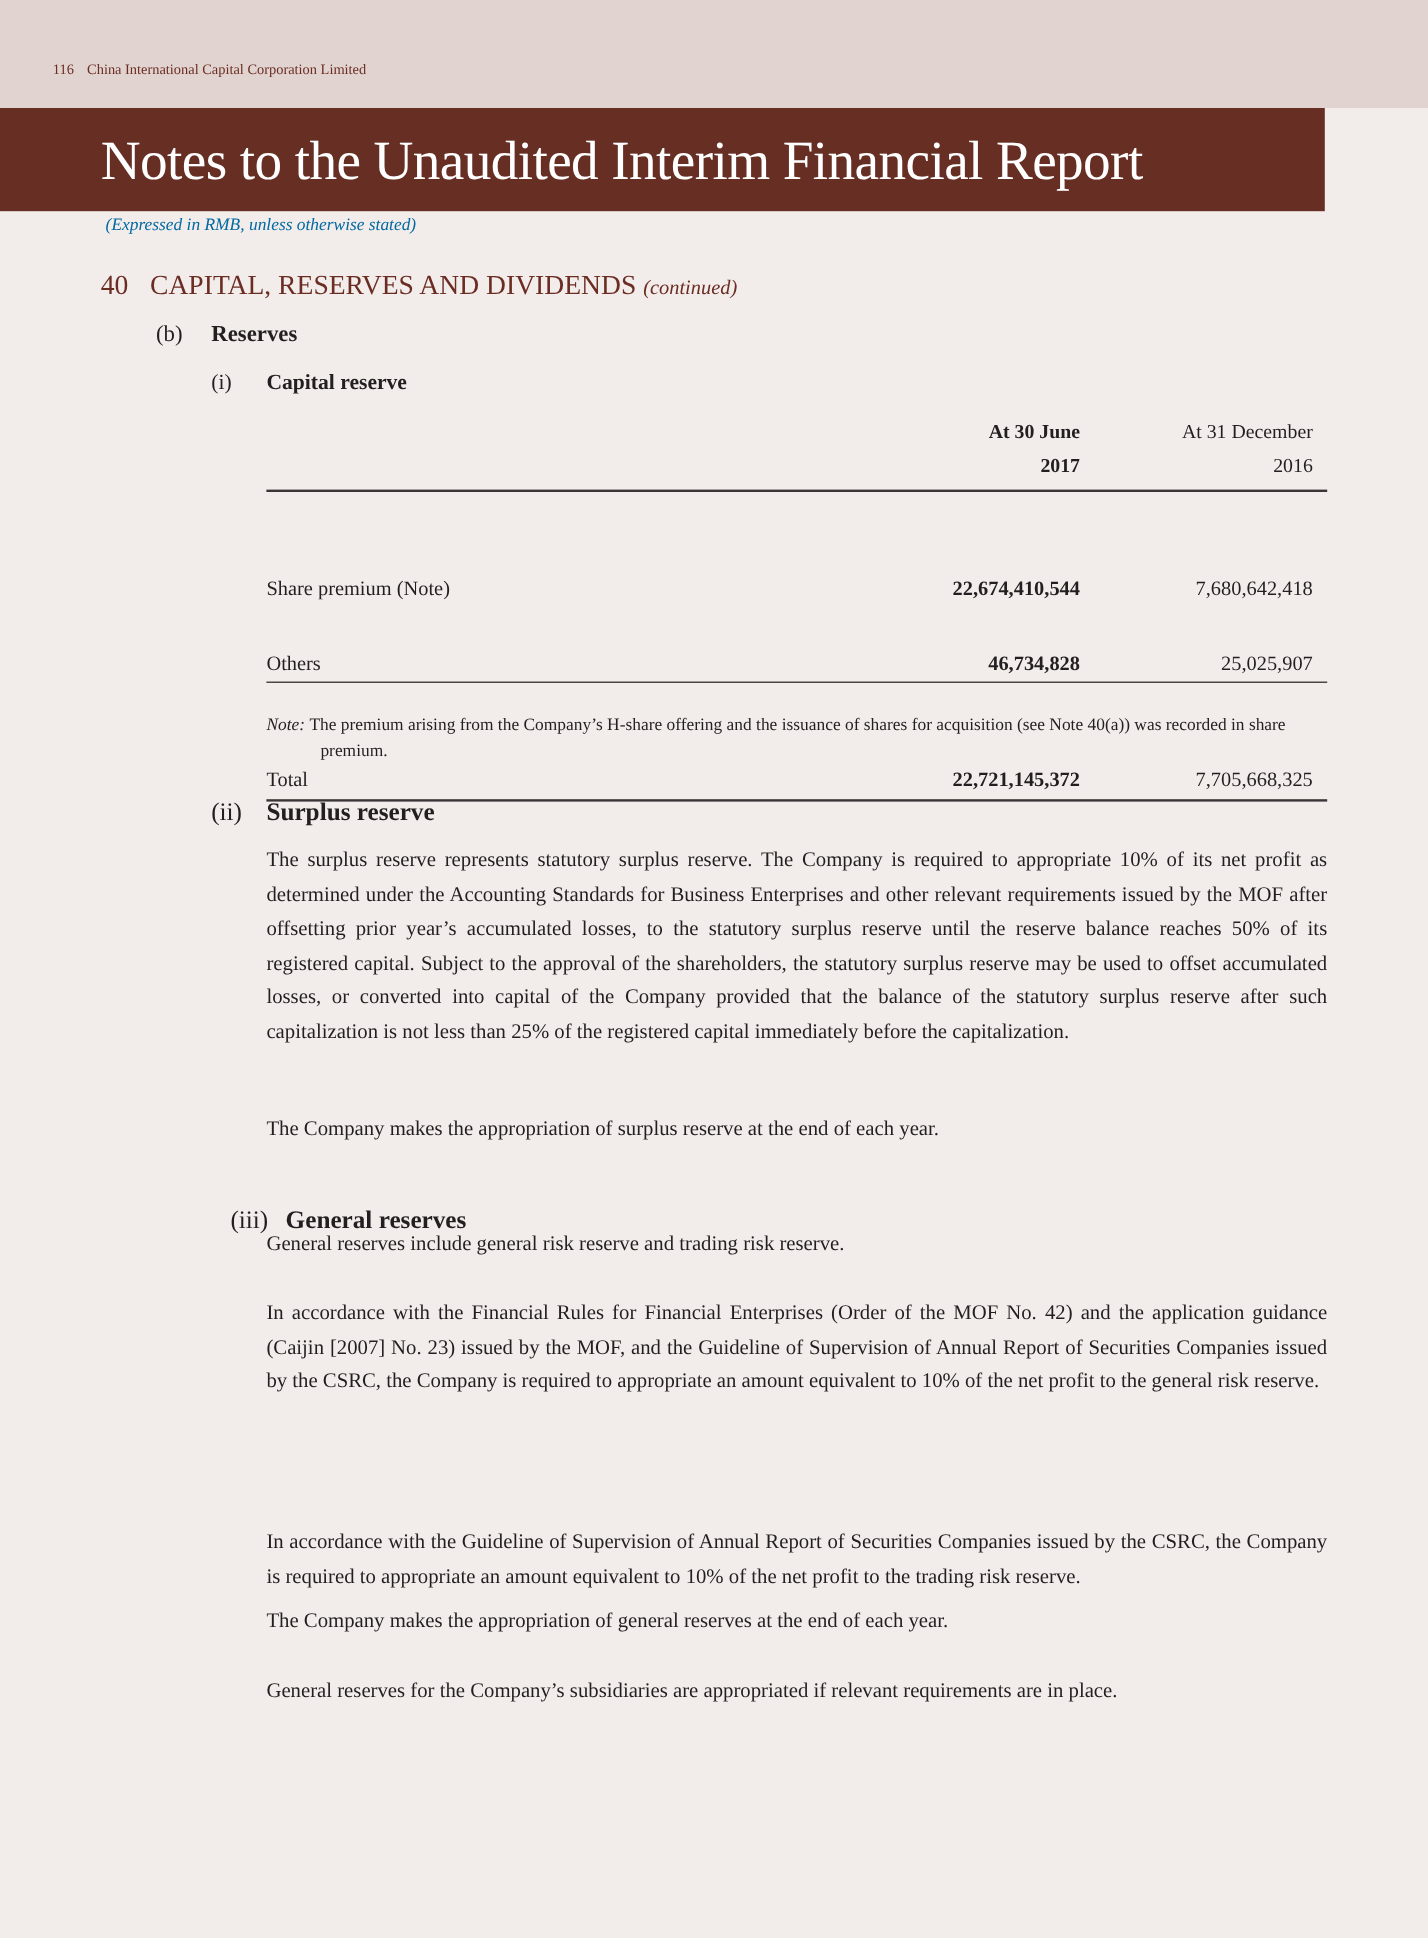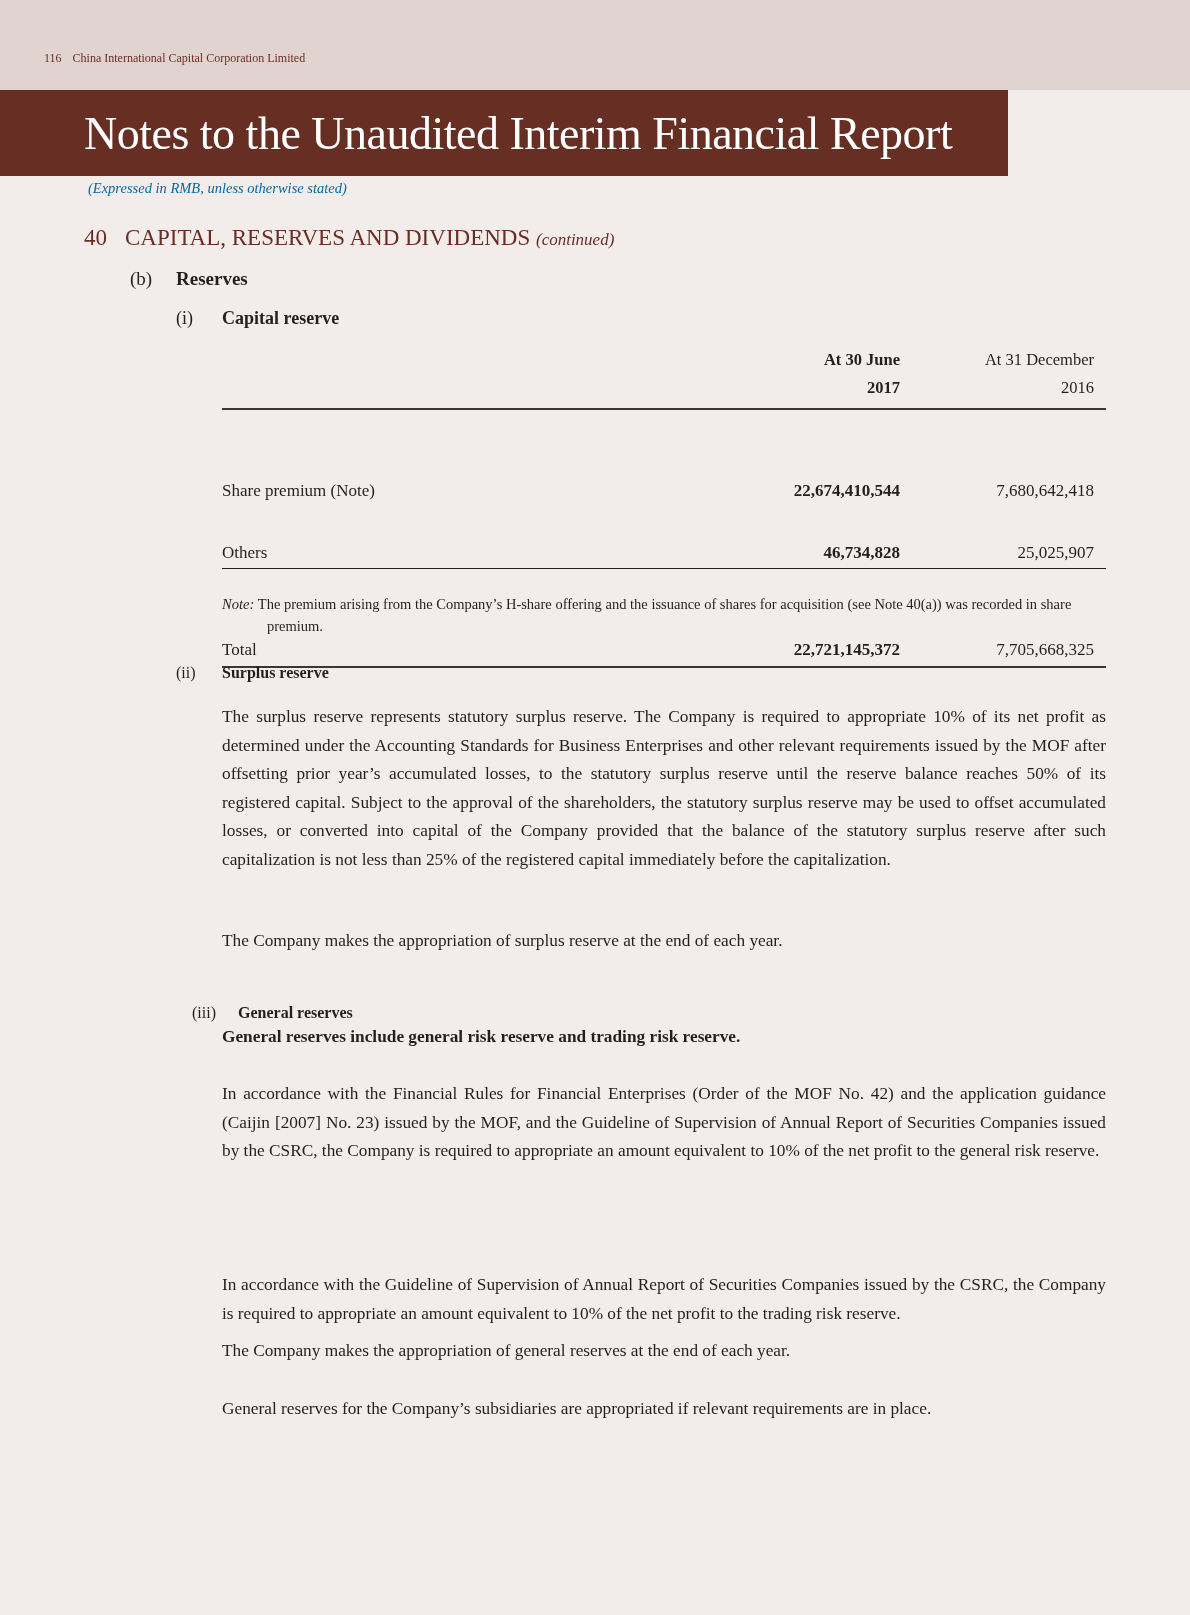--- a/index.html
+++ b/index.html
@@ -14,21 +14,21 @@
   .top-band {
     position: absolute; left: 0; top: 0; width: 1190px; height: 90px;
     background: #e1d3d0;
   }
   .running-head {
     position: absolute; left: 44px; top: 51px;
     font-size: 12px; color: #6b2d23;
   }
   .running-head .page-no { margin-right: 8px; }
   .title-band {
-    position: absolute; left: 0; top: 90px; width: 1008px; height: 86px;
+    position: absolute; left: 0; top: 90px; width: 1104px; height: 86px;
     background: #672f24;
   }
   .title-band h1 {
     position: absolute; left: 84px; top: 17px;
     font-size: 46px; font-weight: normal; color: #ffffff;
     letter-spacing: -0.5px;
   }
   .expressed {
     position: absolute; left: 88px; top: 180px;
     font-size: 14.5px; font-style: italic; color: #0369a1;
@@ -40,21 +40,21 @@
   .sec-heading .num { margin-right: 18px; }
   .sec-heading .cont { font-style: italic; font-size: 17px; }
   .sub-b {
     position: absolute; left: 130px; top: 268px; font-size: 19px; font-weight: bold;
   }
   .sub-b .lbl { font-weight: normal; display: inline-block; width: 46px; }
   .sub-i {
     position: absolute; left: 176px; top: 308px; font-size: 18px; font-weight: bold;
   }
   .sub-i .lbl { font-weight: normal; display: inline-block; width: 46px; }
-  .sub-head { position: absolute; left: 176px; font-size: 16px; font-weight: bold; }
+  .sub-head { position: absolute; left: 176px; font-size: 21px; font-weight: bold; }
   .sub-head .lbl { font-weight: normal; display: inline-block; width: 46px; }
 
   .table-wrap { position: absolute; left: 222px; top: 346px; width: 884px; font-family: Liberation Serif, serif; }
   .thead { position: relative; height: 60px; }
   .col1 { position: absolute; right: 206px; width: 160px; text-align: right; }
   .col2 { position: absolute; right: 12px; width: 180px; text-align: right; }
   .thead .col1, .thead .col2 { font-size: 16.5px; line-height: 28px; top: 0; }
   .thead .col1 { font-weight: bold; }
   .rule-thick { height: 2px; background: #3a3536; margin-top: 0; position: relative; }
   .rule-thin { height: 1px; background: #231f20; position: relative; }
@@ -136,17 +136,17 @@
 
 <div class="sub-head" style="top:664px;">
   <span class="lbl">(ii)</span><span>Surplus reserve</span>
 </div>
 <p class="para" style="top:703px;">The surplus reserve represents statutory surplus reserve. The Company is required to appropriate 10% of its net profit as determined under the Accounting Standards for Business Enterprises and other relevant requirements issued by the MOF after offsetting prior year’s accumulated losses, to the statutory surplus reserve until the reserve balance reaches 50% of its registered capital. Subject to the approval of the shareholders, the statutory surplus reserve may be used to offset accumulated losses, or converted into capital of the Company provided that the balance of the statutory surplus reserve after such capitalization is not less than 25% of the registered capital immediately before the capitalization.</p>
 <p class="para" style="top:927px;">The Company makes the appropriation of surplus reserve at the end of each year.</p>
 
 <div class="sub-head" style="top:1004px;margin-left:16px;">
   <span class="lbl">(iii)</span><span>General reserves</span>
 </div>
-<p class="para" style="top:1023px;font-weight:bold;">General reserves include general risk reserve and trading risk reserve.</p>
+<p class="para" style="top:1023px;">General reserves include general risk reserve and trading risk reserve.</p>
 <p class="para" style="top:1080px;">In accordance with the Financial Rules for Financial Enterprises (Order of the MOF No. 42) and the application guidance (Caijin [2007] No. 23) issued by the MOF, and the Guideline of Supervision of Annual Report of Securities Companies issued by the CSRC, the Company is required to appropriate an amount equivalent to 10% of the net profit to the general risk reserve.</p>
 <p class="para" style="top:1223px;margin-top:48px;">In accordance with the Guideline of Supervision of Annual Report of Securities Companies issued by the CSRC, the Company is required to appropriate an amount equivalent to 10% of the net profit to the trading risk reserve.</p>
 <p class="para" style="top:1337px;">The Company makes the appropriation of general reserves at the end of each year.</p>
 <p class="para" style="top:1395px;">General reserves for the Company’s subsidiaries are appropriated if relevant requirements are in place.</p>
 
 </body></html>

